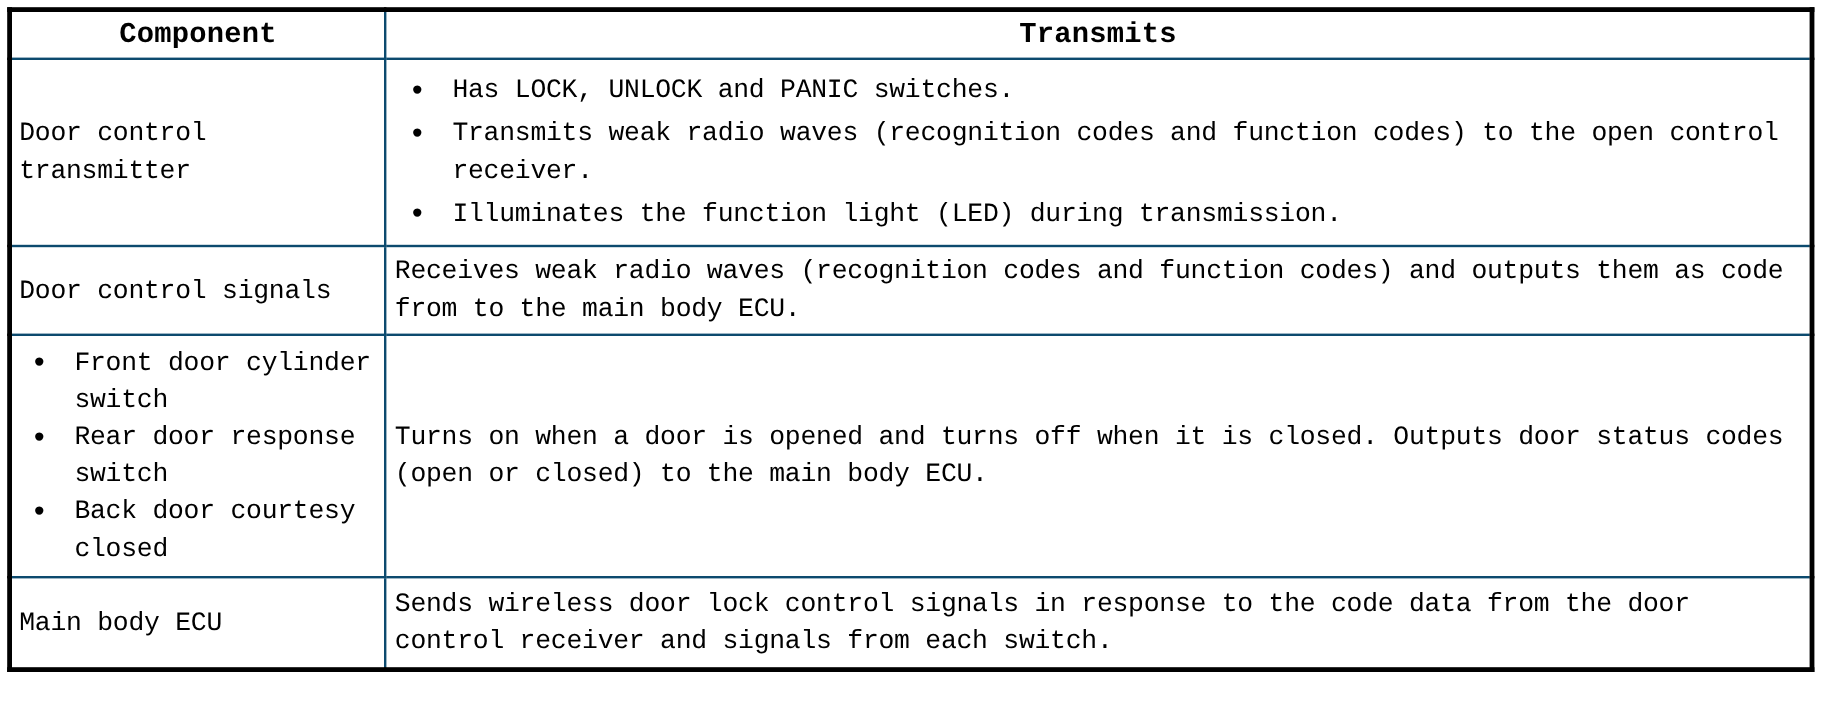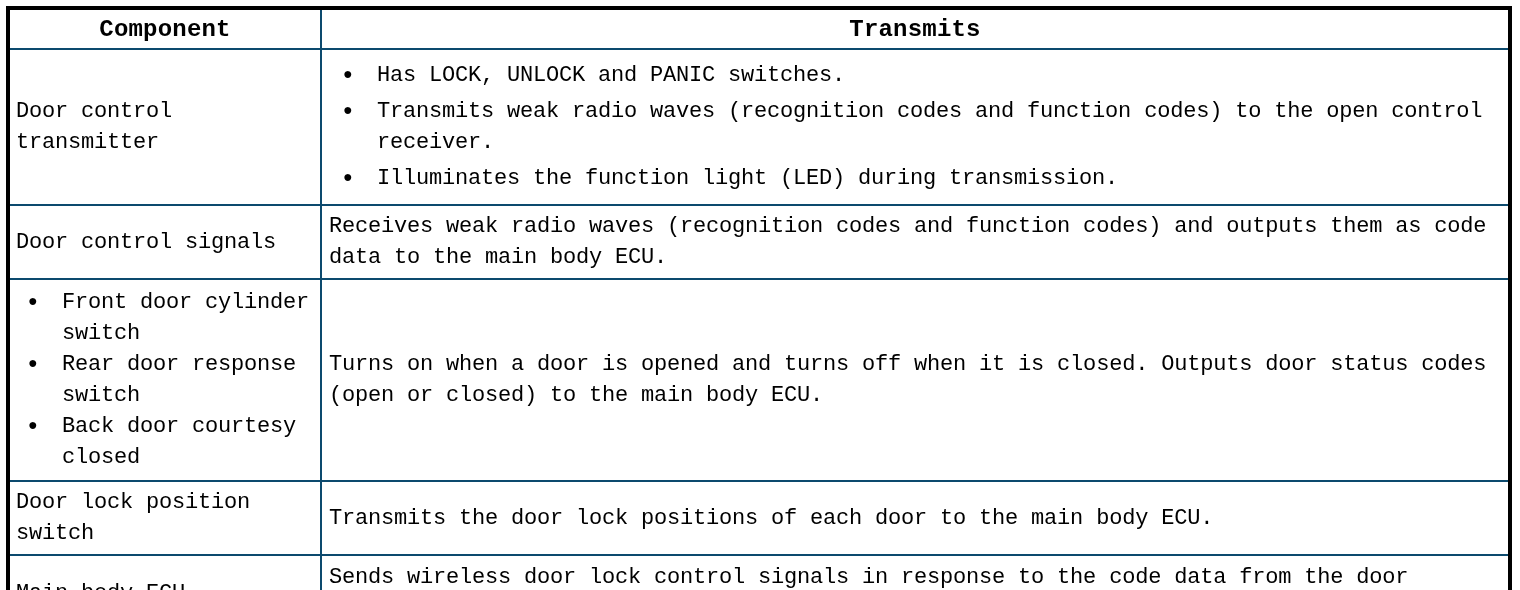--- a/index.html
+++ b/index.html
@@ -128,21 +128,21 @@
               <span>Illuminates the function light (LED) during transmission.</span>
             </li>
           </ul>
         </td>
       </tr>
       <tr class="row-2">
         <td class="cell-component">
           <span>Door control signals</span>
         </td>
         <td class="cell-function">
-          <span>Receives weak radio waves (recognition codes and function codes) and outputs them as code data to the main body ECU.</span>
+          <span>Receives weak radio waves (recognition codes and function codes) and outputs them as code from to the main body ECU.</span>
         </td>
       </tr>
       <tr class="row-3">
         <td class="cell-component">
           <ul class="bullet-list comp-bullets">
             <li>
               <span class="bullet">●</span>
               <span>Front door cylinder switch</span>
             </li>
             <li>
@@ -152,28 +152,20 @@
             <li>
               <span class="bullet">●</span>
               <span>Back door courtesy closed</span>
             </li>
           </ul>
         </td>
         <td class="cell-function">
           <span>Turns on when a door is opened and turns off when it is closed. Outputs door status codes (open or closed) to the main body ECU.</span>
         </td>
       </tr>
-      <tr class="row-5">
-        <td class="cell-component">
-          <span>Door lock position switch</span>
-        </td>
-        <td class="cell-function">
-          <span>Transmits the door lock positions of each door to the main body ECU.</span>
-        </td>
-      </tr>
       <tr class="row-6">
         <td class="cell-component">
           <span>Main body ECU</span>
         </td>
         <td class="cell-function">
           <span>Sends wireless door lock control signals in response to the code data from the door control receiver and signals from each switch.</span>
         </td>
       </tr>
     </tbody>
   </table>

